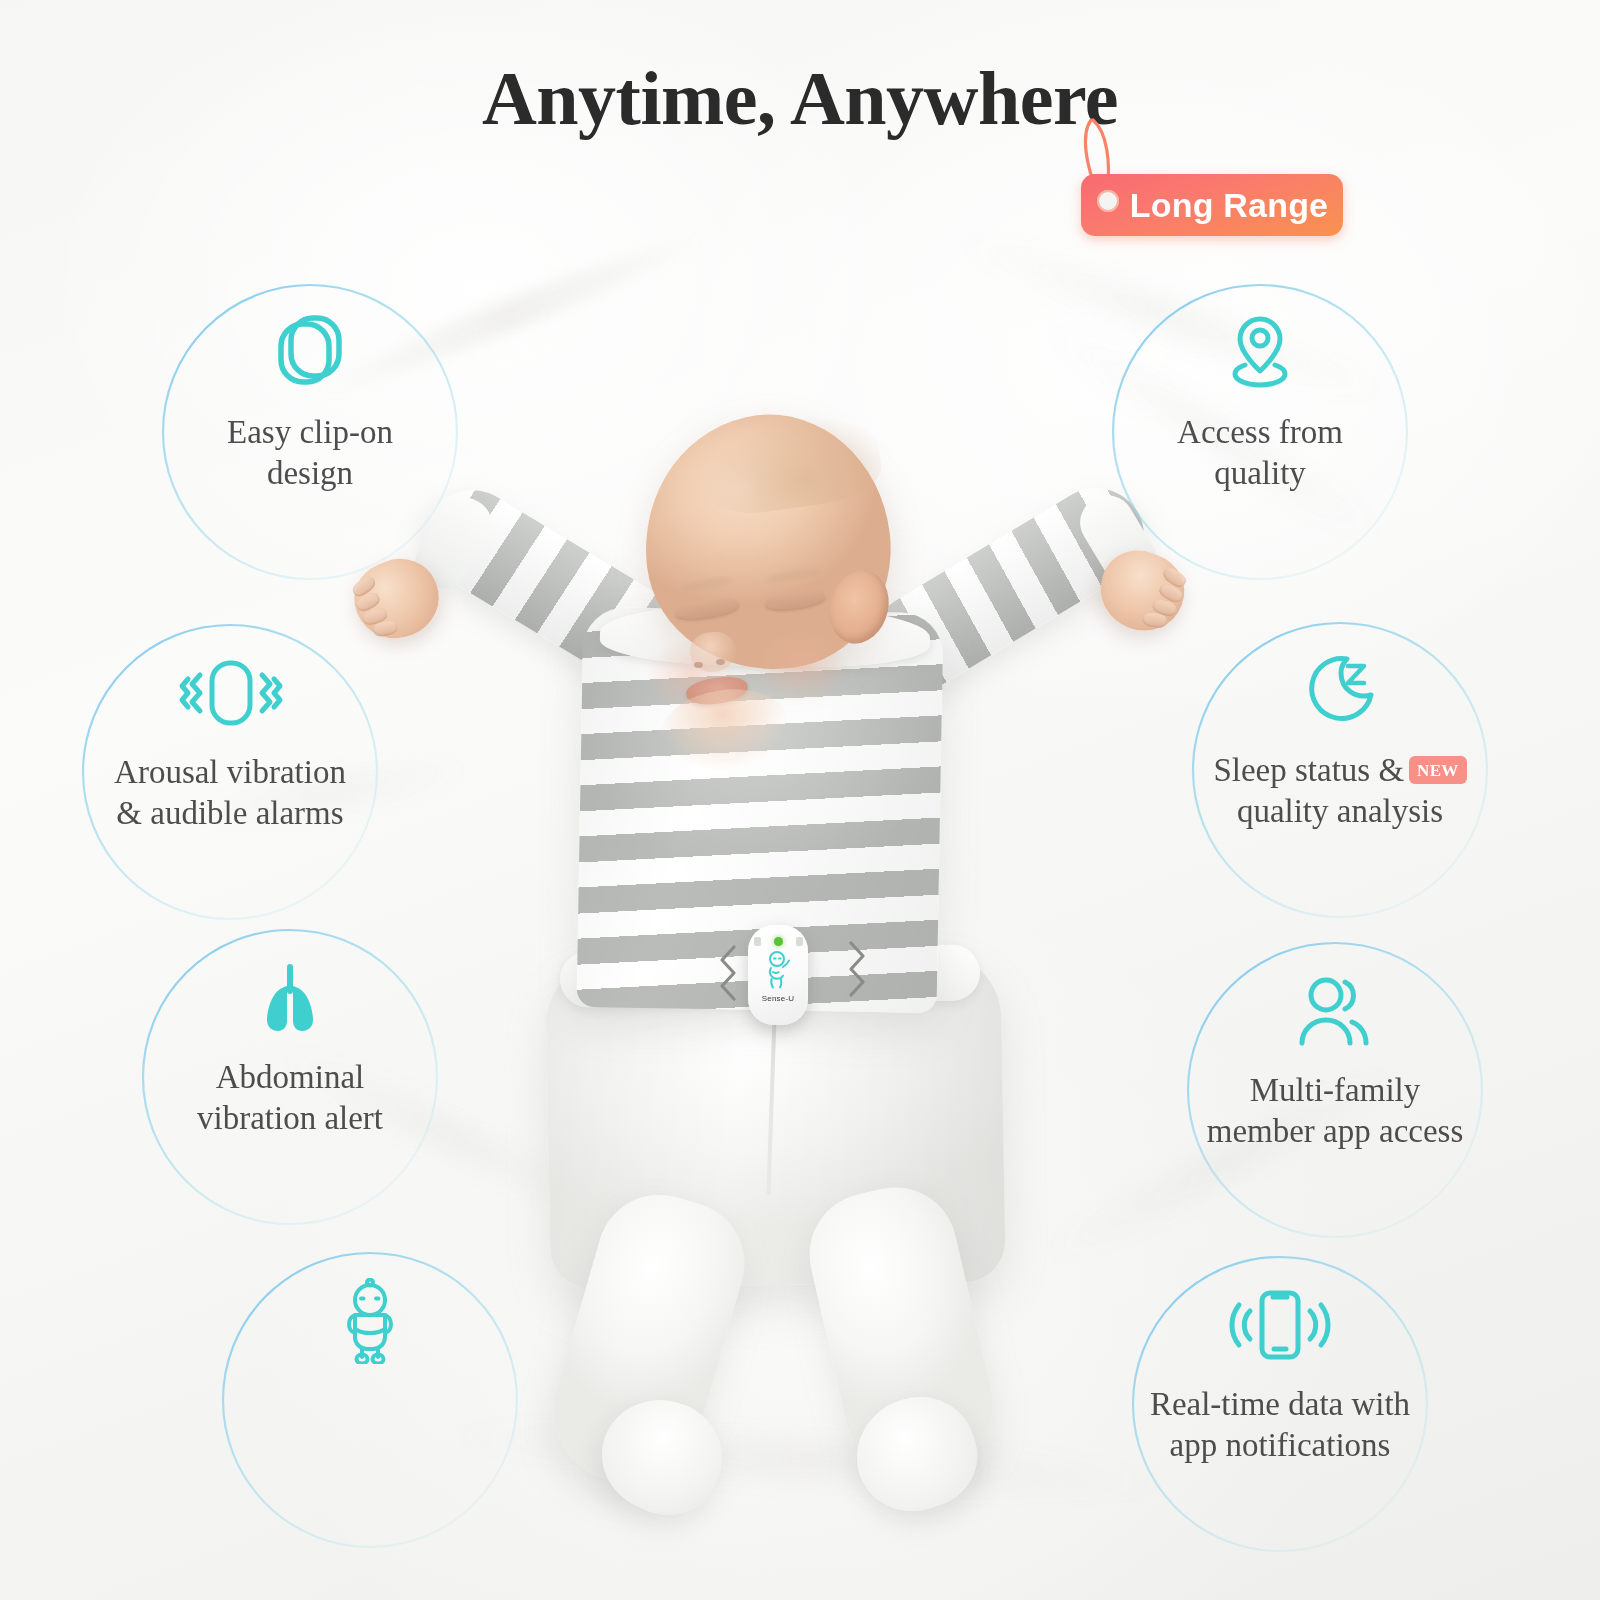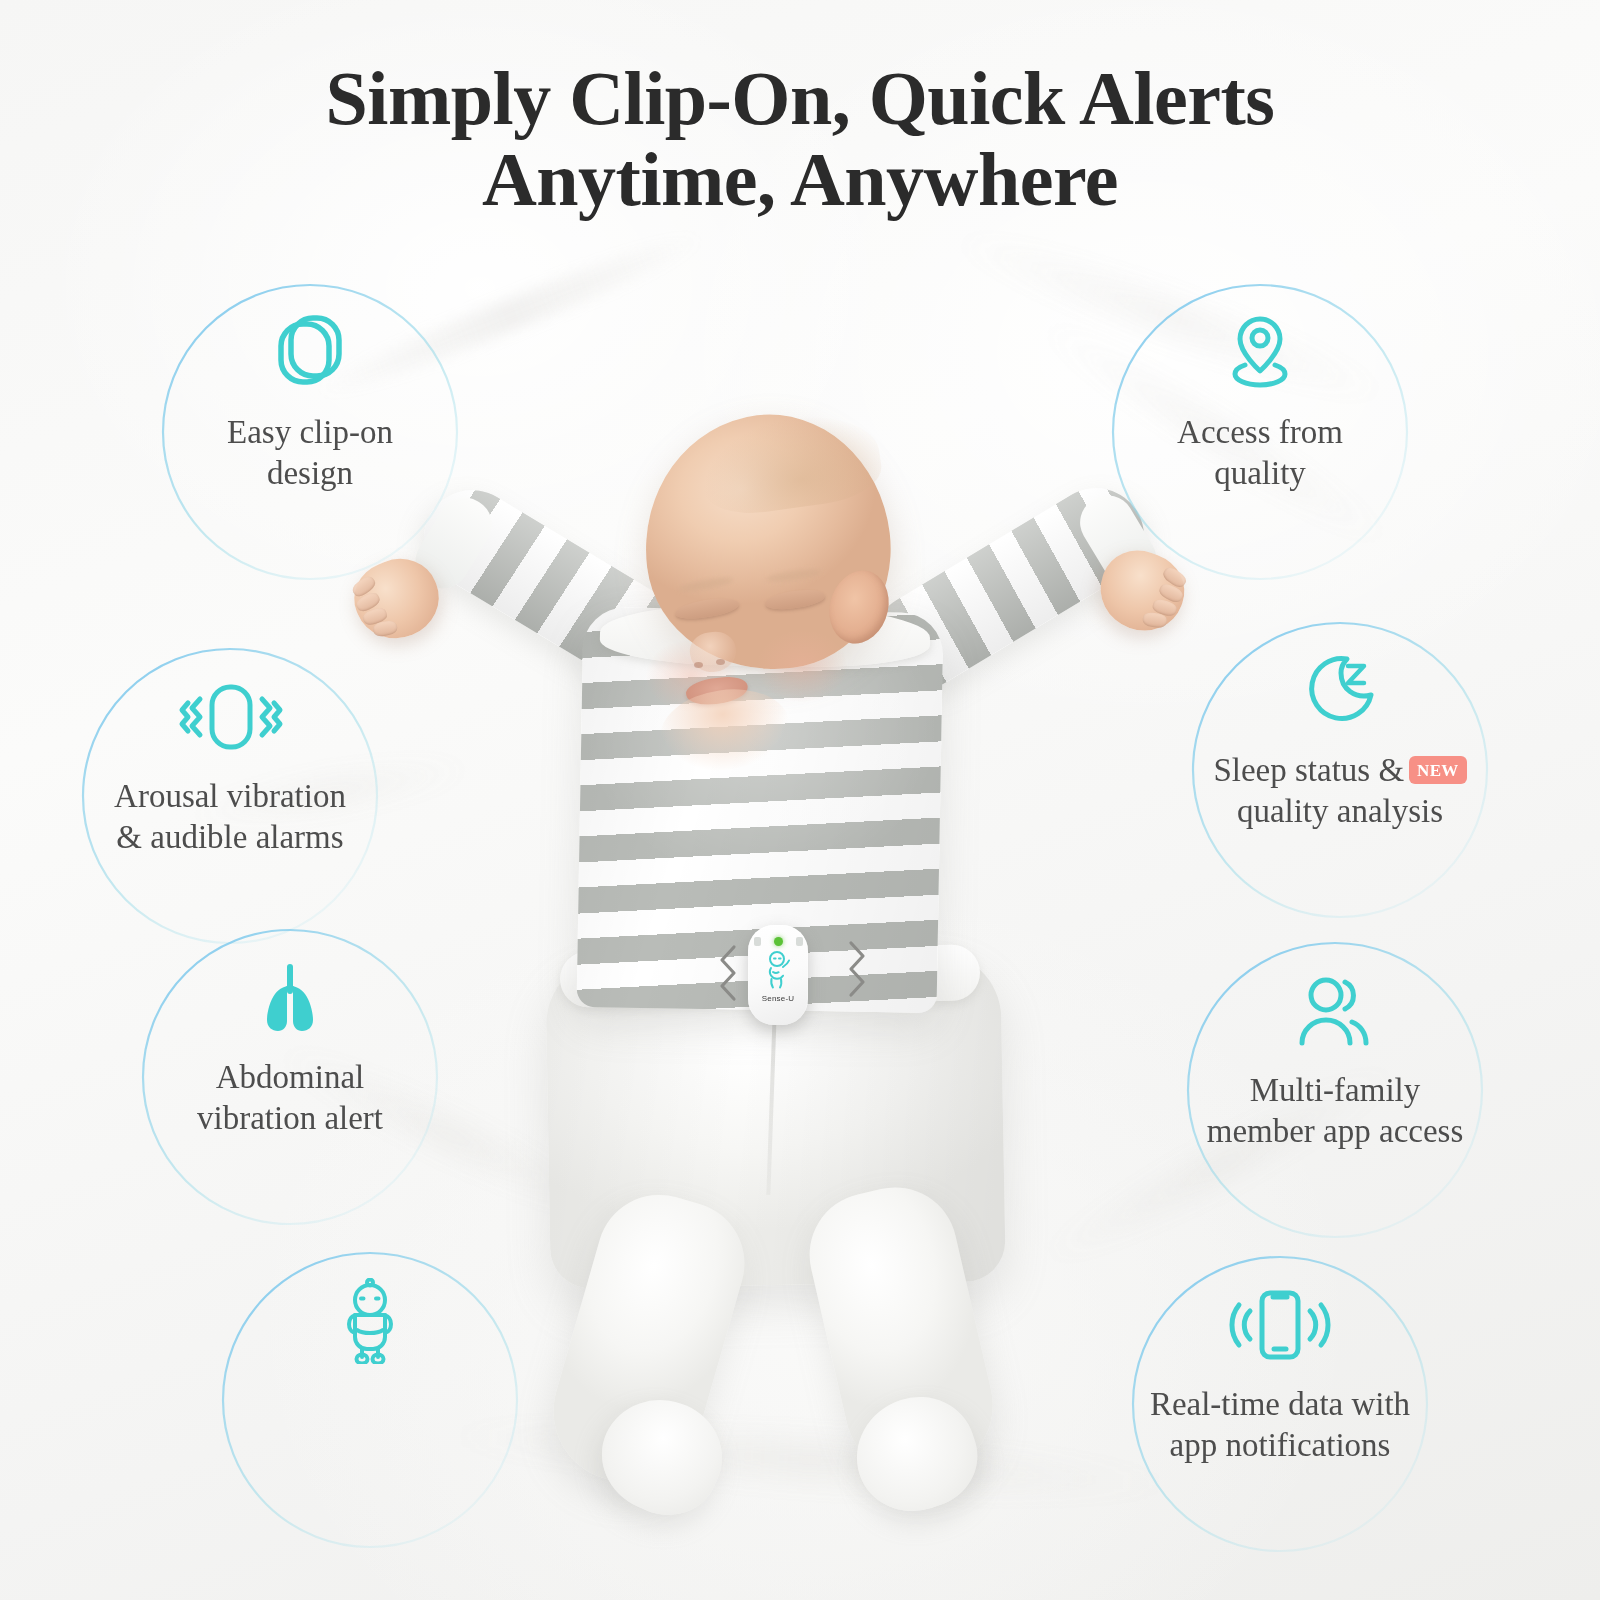--- a/index.html
+++ b/index.html
@@ -294,21 +294,21 @@
     display:inline-block; vertical-align:middle;
     background:#f79086; color:#ffffff;
     font-size:17px; font-weight:bold;
     padding:4px 8px 3px; border-radius:6px;
     margin-left:5px; position:relative; top:-3px;
     letter-spacing:.3px;
   }
 
   
   #f1 { left:160px;  top:310px; }
-  #f2 { left:50px;   top:674px; width:360px; }
+  #f2 { left:50px;   top:650px; width:360px; }
   #f3 { left:120px;  top:955px; width:340px; }
   #f4 { left:200px;  top:1278px; width:340px; }
   #f5 { left:1110px; top:310px; }
   #f6 { left:1170px; top:648px; width:340px; }
   #f7 { left:1150px; top:968px; width:370px; }
   #f8 { left:1080px; top:1282px; width:400px; }
 
   #f2 .ring, #f3 .ring, #f4 .ring, #f6 .ring, #f7 .ring, #f8 .ring { width:300px; height:300px; }
 </style>
 </head>
@@ -392,24 +392,33 @@
           <path d="M23 17c2.5-1.6 5-4 6-6.5"></path>
           <path d="M11.5 29c-.6 3 .2 6.5 1.4 8.5M21 29c.6 3 .2 6.5-1 8.5"></path>
           <path d="M13 22c1.5 1 4 1.2 5.6.2"></path>
         </g>
       </svg>
       <div class="dev-brand">Sense-U</div>
     </div>
   </div>
 
   <div class="headline">
-    <span class="hl-line">Simply Clip-On, Quick Alerts</span>
     <span class="hl-line hl-line2">Anytime, Anywhere</span>
   </div>
 
+  <div class="tagwrap">
+    <svg class="tag-string" width="280" height="140" viewBox="0 0 280 140">
+      <path d="M36 88 C 22 56, 18 26, 28 12" fill="none" stroke="#f7836b" stroke-width="3.2" stroke-linecap="round"></path>
+      <path d="M44 86 C 48 54, 44 24, 30 12" fill="none" stroke="#f7836b" stroke-width="3.2" stroke-linecap="round"></path>
+    </svg>
+    <div class="tag-pill">
+      <span class="tag-label">Long Range</span>
+    </div>
+    <div class="tag-hole"></div>
+  </div>
 
   <div class="feature" id="f1">
     <div class="ring">
       <svg width="300" height="300" viewBox="0 0 300 300">
         <defs>
             <linearGradient id="g1" x1="0.15" y1="0" x2="0.9" y2="1">
           <stop offset="0%" stop-color="#7fc8ee" stop-opacity=".95"></stop>
           <stop offset="55%" stop-color="#9adbe8" stop-opacity=".55"></stop>
           <stop offset="100%" stop-color="#bfe9f2" stop-opacity=".12"></stop>
         </linearGradient>

